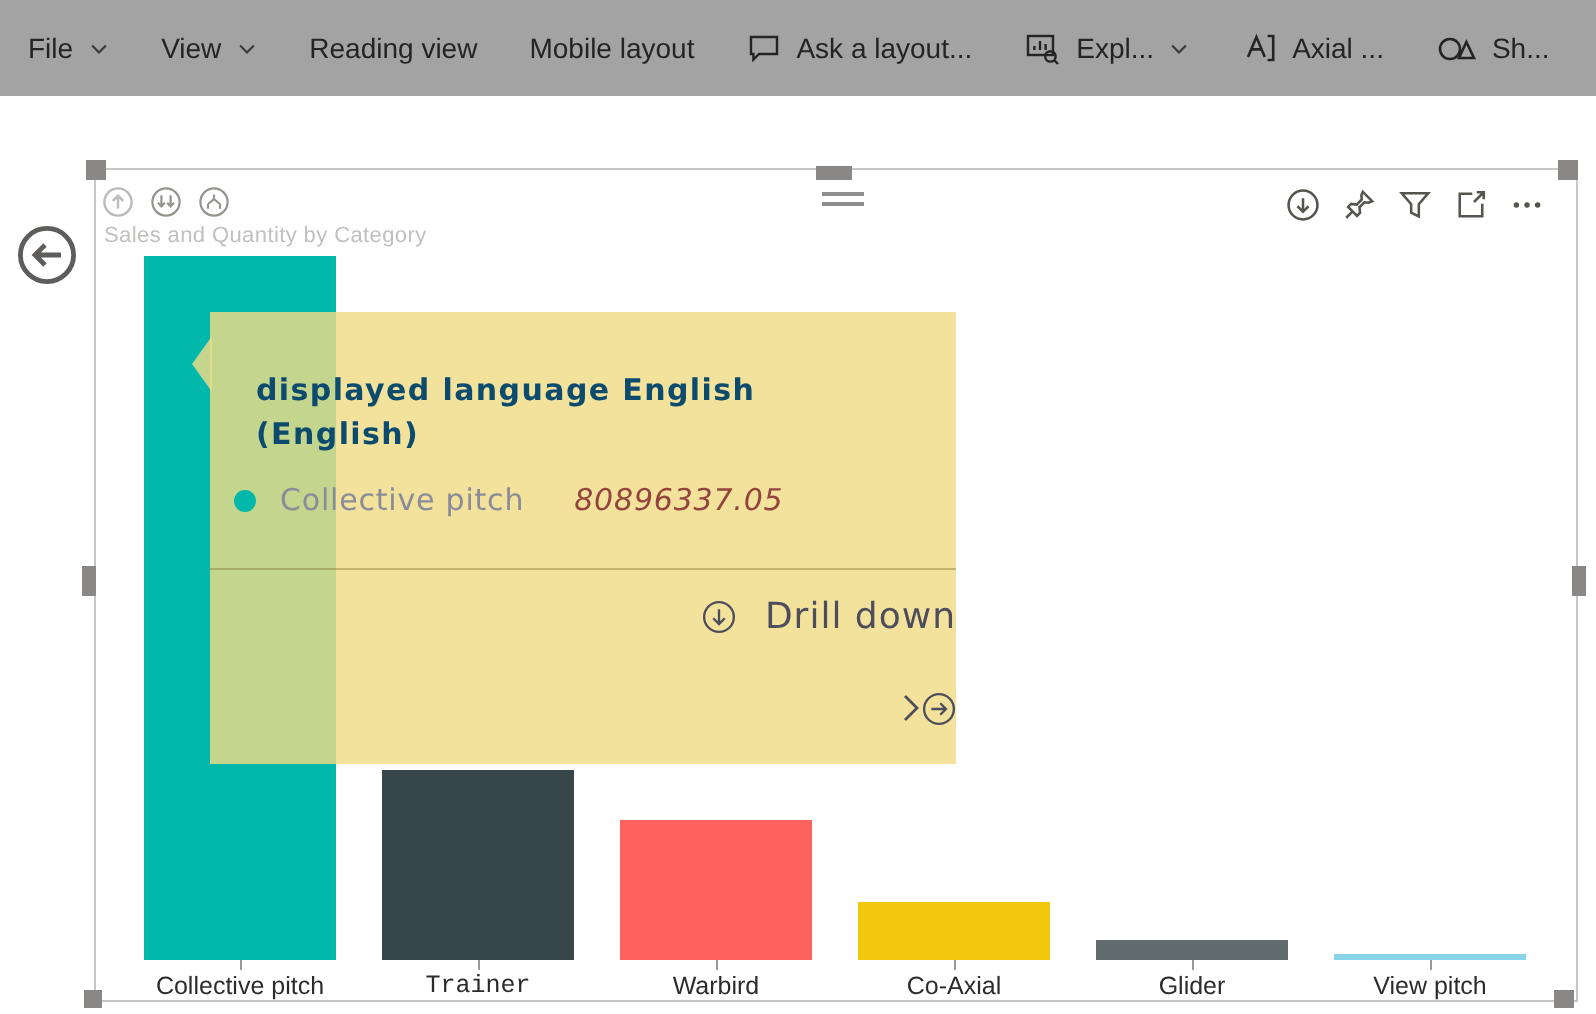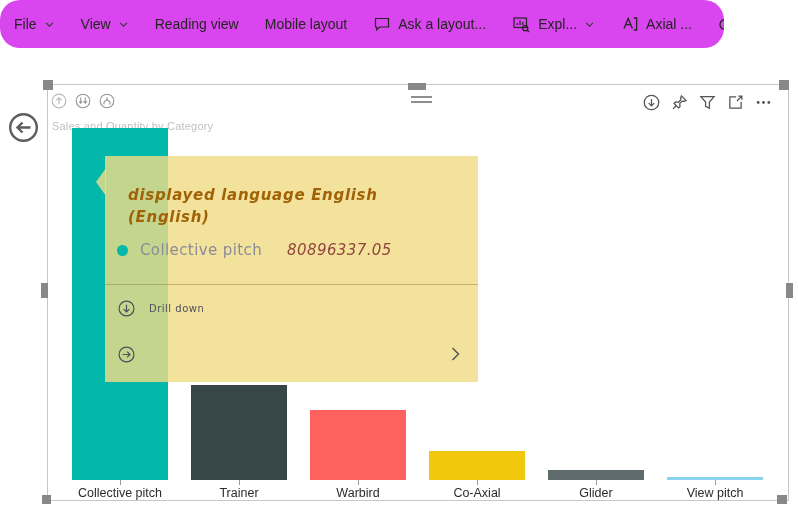--- a/index.html
+++ b/index.html
@@ -1,41 +1,41 @@
 <!DOCTYPE html>
 <html><head>
 <meta charset="utf-8">
 <style>
   * { margin:0; padding:0; box-sizing:border-box; }
   html,body { width:798px; height:507px; overflow:hidden; background:#fff;
               font-family:"Liberation Sans", sans-serif; }
   .screen { position:relative; width:798px; height:507px; background:#fff; overflow:hidden; }
 
   
-  .toolbar { position:absolute; left:0; top:0; width:724px; height:48px;
-             background:#d946ef; display:flex; align-items:center;
-             padding-left:14px; gap:26px; overflow:hidden; white-space:nowrap;border-radius:20px; }
+  .toolbar { position:absolute; left:0; top:0; width:798px; height:48px;
+             background:#a3a3a3; display:flex; align-items:center;
+             padding-left:14px; gap:26px; overflow:hidden; white-space:nowrap; }
   .menu-item { display:flex; align-items:center; gap:7px; font-size:14px;
                color:#252423; cursor:pointer; flex:0 0 auto; }
   .menu-item svg { display:block; }
   .chev { color:#3b3a39; }
 
   
   .back-btn { position:absolute; left:8px; top:112px; width:31px; height:31px;
               color:#5f5d5b; cursor:pointer; }
 
   
   .visual { position:absolute; left:47px; top:84px; width:742px; height:417px;
             background:#fff; border:1px solid #c9c7c5; z-index:1; }
   .drill-icons { position:absolute; left:3px; top:8px; display:flex; gap:8px; align-items:center; }
   .drill-icons .ic { width:16px; height:16px; }
   .ic-light { color:#bdbbb9; }
   .ic-gray  { color:#96948f; }
   .visual-title { position:absolute; left:4px; top:27px; font-size:11px;
-                  color:#c2c0be; letter-spacing:.2px;margin-top:8px; }
+                  color:#c2c0be; letter-spacing:.2px; }
   .header-icons { position:absolute; right:16px; top:9px; display:flex; gap:11px;
                   align-items:center; color:#56544f; }
   .header-icons .ic { width:17px; height:17px; cursor:pointer; }
   .drag-lines { position:absolute; left:363px; top:11px; width:21px; cursor:grab; }
   .drag-lines div { height:2px; background:#8f8f8f; margin-bottom:3px; }
 
   
   .plot { position:absolute; inset:0; }
   .bar  { position:absolute; bottom:20px; width:96px; }
   .tick { position:absolute; bottom:15px; width:1px; height:5px; background:#9a9a9a; }
@@ -51,32 +51,32 @@
   .h-tc { left:408px; top:83px;  width:18px; height:7px; }
   .h-lm { left:41px;  top:283px; width:7px;  height:15px; }
   .h-rm { left:786px; top:283px; width:7px;  height:15px; }
 
   
   .tooltip { position:absolute; left:105px; top:156px; width:373px; height:226px;
              z-index:10; font-family:"DejaVu Sans", sans-serif; }
   .tt-caret { position:absolute; left:96px; top:168px; width:10px; height:28px;
               z-index:10; clip-path:polygon(100% 0, 0 50%, 100% 100%); }
   .tt-header { padding:28px 30px 0 23px; font-weight:bold; font-size:15px;
-               line-height:22px; letter-spacing:.7px; color:#a16207; width:330px;font-style:italic; }
+               line-height:22px; letter-spacing:.7px; color:#0c4a6e; width:330px; }
   .tt-row { display:flex; align-items:center; margin:13px 0 0 12px; font-size:15px;
             letter-spacing:.4px; }
   .tt-dot { width:11px; height:11px; border-radius:50%; flex:0 0 auto; }
   .tt-label { color:#8b8b9a; margin-left:12px; }
   .tt-value { color:#94443e; margin-left:25px;font-style:italic; }
   .tt-sep { position:absolute; left:0; top:128px; width:100%;
             border-top:1px solid rgba(125,110,45,.4); }
   .tt-actions { position:absolute; left:0; top:129px; width:100%; }
   .tt-action { position:relative; display:flex; align-items:center; gap:14px;
-               height:46px; padding-left:13px; font-size:10px; color:#4e4d5c;
-               letter-spacing:.5px; cursor:pointer; }
+               height:46px; padding-left:13px; font-size:18px; color:#4e4d5c;
+               letter-spacing:.5px; cursor:pointer;justify-content:flex-end; }
   .tt-action .ic { width:17px; height:17px; flex:0 0 auto; }
   .tt-sub { position:absolute; right:18px; top:15px; }
 </style>
 </head>
 <body>
 
 <div class="screen">
 
   <div class="toolbar">
     <div class="menu-item">
@@ -184,21 +184,21 @@
           <circle cx="13" cy="8" r="1.3"></circle>
         </svg>
     </div>
 
     <div class="plot">
         <div class="bar" style="left: 24px; height: 352px; background: rgb(1, 184, 170);"></div>
         <div class="tick" style="left: 72px;"></div>
         <div class="xlabel" style="left: 17px;">Collective pitch</div>
         <div class="bar" style="left: 143px; height: 95px; background: rgb(55, 70, 73);"></div>
         <div class="tick" style="left: 191px;"></div>
-        <div class="xlabel" style="left: 136px;">Trainer</div>
+        <div class="xlabel" style="left: 136px; font-family: Liberation Mono, monospace;">Trainer</div>
         <div class="bar" style="left: 262px; height: 70px; background: rgb(253, 98, 94);"></div>
         <div class="tick" style="left: 310px;"></div>
         <div class="xlabel" style="left: 255px;">Warbird</div>
         <div class="bar" style="left: 381px; height: 29px; background: rgb(242, 200, 15);"></div>
         <div class="tick" style="left: 429px;"></div>
         <div class="xlabel" style="left: 374px;">Co-Axial</div>
         <div class="bar" style="left: 500px; height: 10px; background: rgb(95, 107, 109);"></div>
         <div class="tick" style="left: 548px;"></div>
         <div class="xlabel" style="left: 493px;">Glider</div>
         <div class="bar" style="left: 619px; height: 3px; background: rgb(138, 212, 235);"></div>

